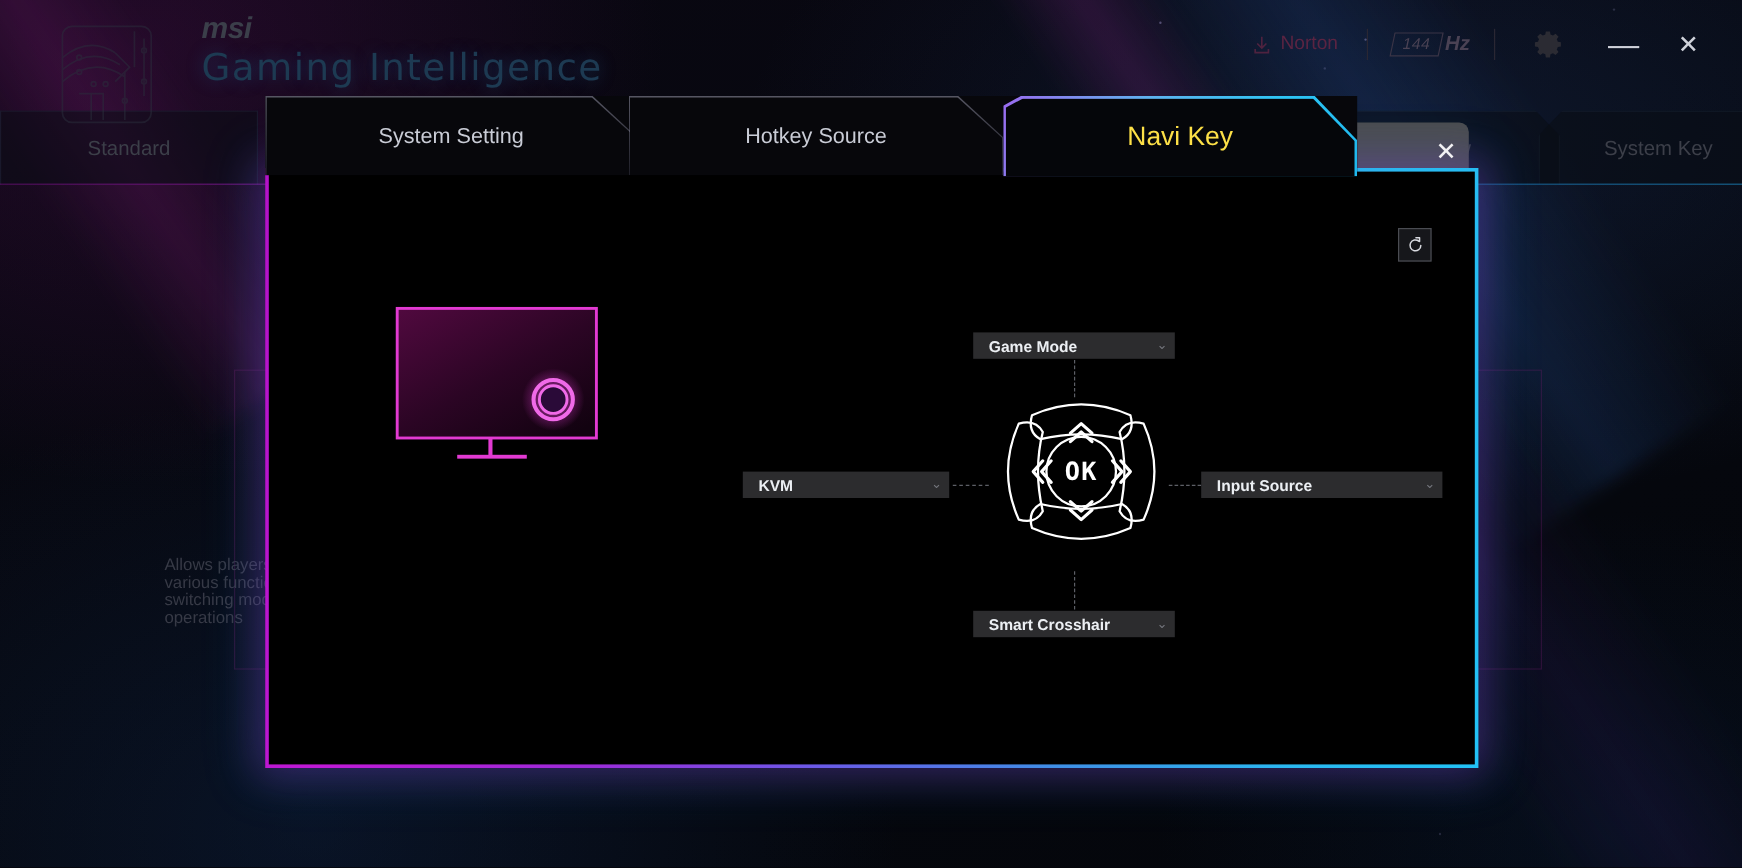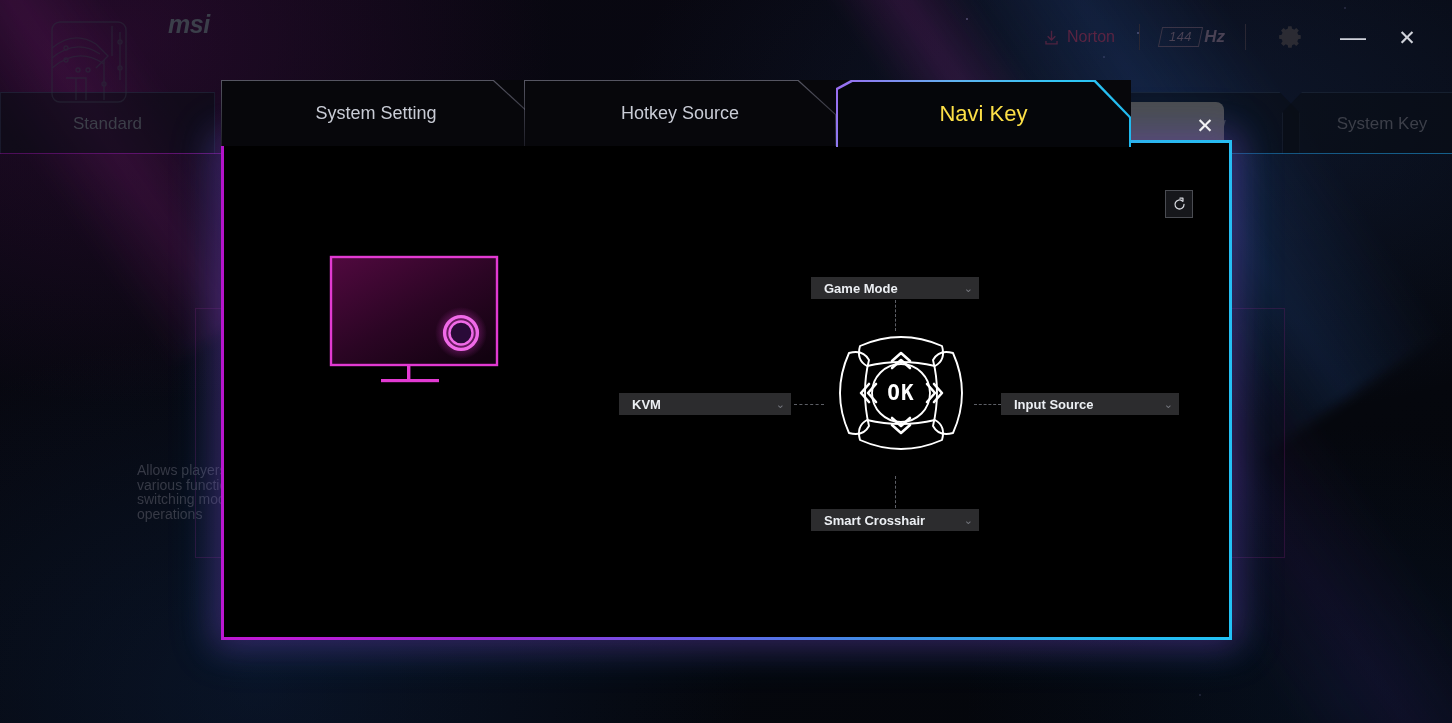--- a/index.html
+++ b/index.html
@@ -218,21 +218,21 @@
     background: #2c2c2e;
     display: flex; align-items: center;
     padding: 0 6px 0 13px;
     cursor: pointer;
   }
   .dd .lbl { color: #eceff3; font-size: 13px; flex: 1; white-space: nowrap; font-weight: bold; }
   .dd .chev { color: #74767d; font-size: 11px; line-height: 1; margin-left: 6px; }
   #dd-up    { left: 587px; top: 134px;  width: 168px; }
   #dd-down  { left: 587px; top: 366px;  width: 168px; }
   #dd-left  { left: 395px; top: 250px;  width: 172px; }
-  #dd-right { left: 777px; top: 250px;  width: 178px; }
+  #dd-right { left: 777px; top: 250px;  width: 201px; }
 
   
   .dotline { position: absolute; }
   .dotline.v { width: 0; border-left: 1px dashed #5d5f66; }
   .dotline.h { height: 0; border-top: 1px dashed #5d5f66; }
   #dl-up    { left: 671px; top: 157px; height: 31px; }
   #dl-down  { left: 671px; top: 333px; height: 32px; }
   #dl-left  { left: 570px; top: 261px; width: 30px; }
   #dl-right { left: 750px; top: 261px; width: 27px; }
 </style>
@@ -290,20 +290,21 @@
         <circle cx="42" cy="62" r="2"></circle>
           <circle cx="52" cy="62" r="2"></circle>
         <circle cx="84" cy="34" r="2"></circle>
           <circle cx="84" cy="60" r="2"></circle>
         <circle cx="68" cy="76" r="2"></circle>
       </g>
     </svg>
 
     <div id="brand">
       <div id="brand-msi">msi</div>
+      <div id="brand-gi">Gaming Intelligence</div>
     </div>
 
     <div id="tb-right">
 
       <div class="tb-item" id="norton">
         <svg width="17" height="17" viewBox="0 0 20 20">
           <path d="M10 2 v10 M5.5 8.5 L10 13 L14.5 8.5" fill="none" stroke="#5a2442" stroke-width="1.6"></path>
           <path d="M3.5 14 v3.5 h13 V14" fill="none" stroke="#5a2442" stroke-width="1.6"></path>
         </svg>
         <span>Norton</span>

